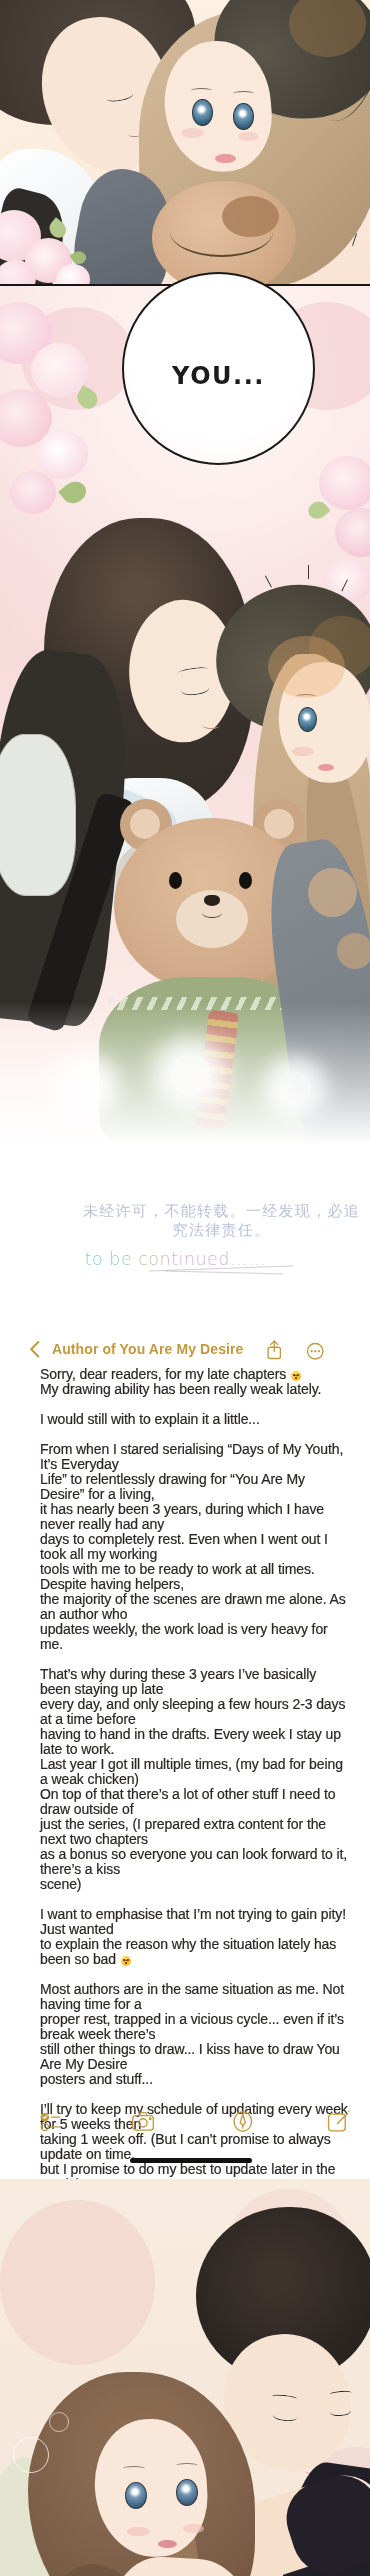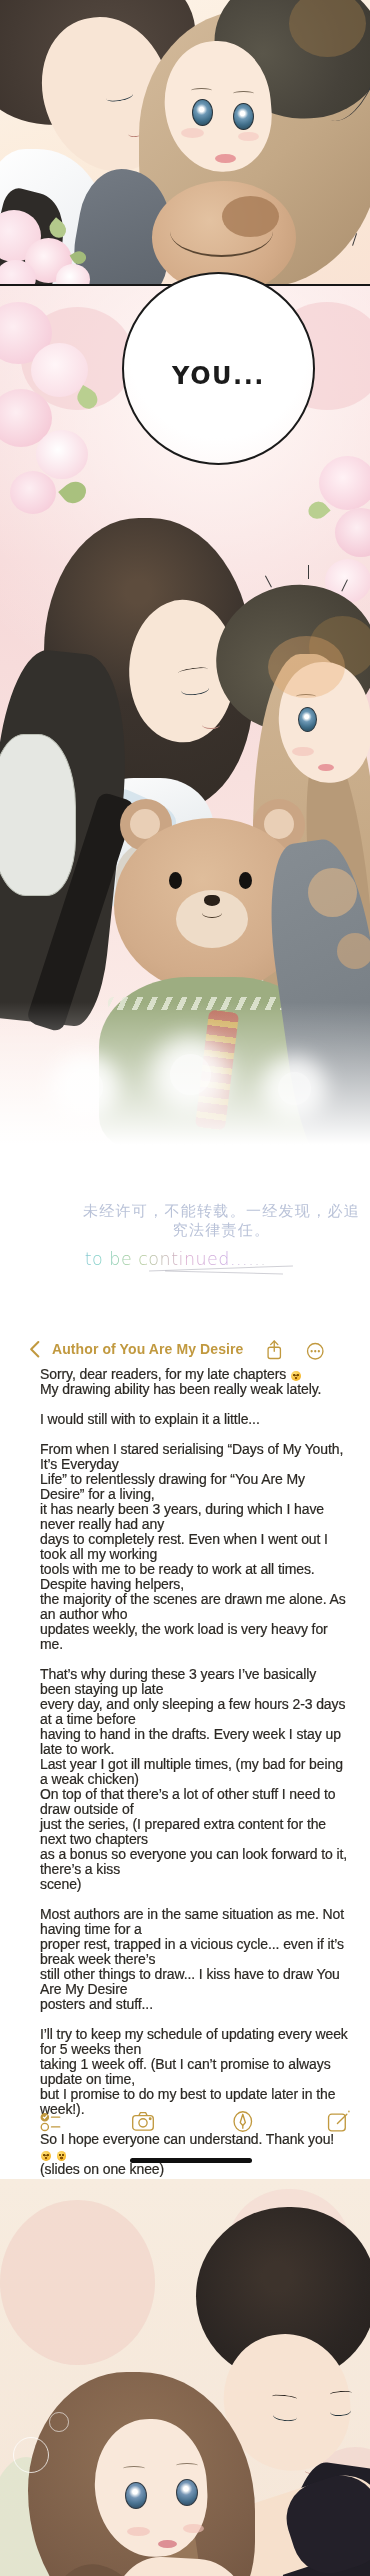--- a/index.html
+++ b/index.html
@@ -213,20 +213,22 @@
 the majority of the scenes are drawn me alone. As an author who
 updates weekly, the work load is very heavy for me.</p>
     <p>That’s why during these 3 years I’ve basically been staying up late
 every day, and only sleeping a few hours 2-3 days at a time before
 having to hand in the drafts. Every week I stay up late to work.
 Last year I got ill multiple times, (my bad for being a weak chicken)
 On top of that there’s a lot of other stuff I need to draw outside of
 just the series, (I prepared extra content for the next two chapters
 as a bonus so everyone you can look forward to it, there’s a kiss
 scene)</p>
+    <p>I want to emphasise that I’m not trying to gain pity! Just wanted
+to explain the reason why the situation lately has been so bad <i class="em"></i></p>
     <p>Most authors are in the same situation as me. Not having time for a
 proper rest, trapped in a vicious cycle... even if it’s break week there’s
 still other things to draw... I kiss have to draw You Are My Desire
 posters and stuff...</p>
     <p>I’ll try to keep my schedule of updating every week for 5 weeks then
 taking 1 week off. (But I can’t promise to always update on time,
 but I promise to do my best to update later in the week!).</p>
     <p>So I hope everyone can understand. Thank you! <i class="em"></i> <i class="em"></i>
 (slides on one knee)</p>
   </div>

